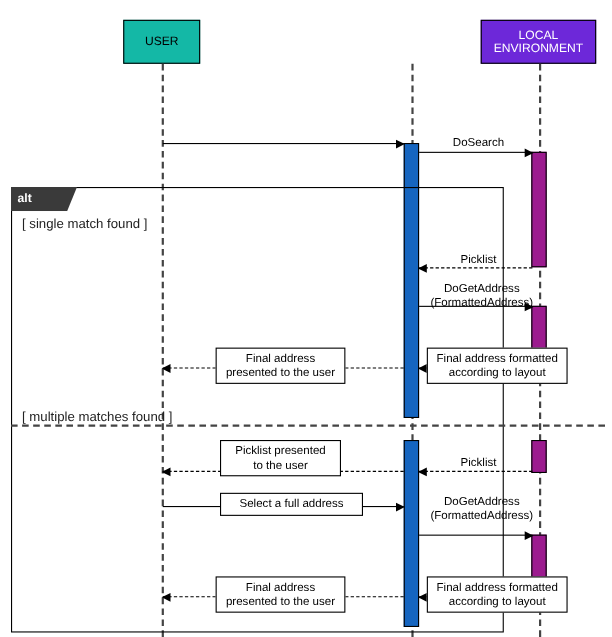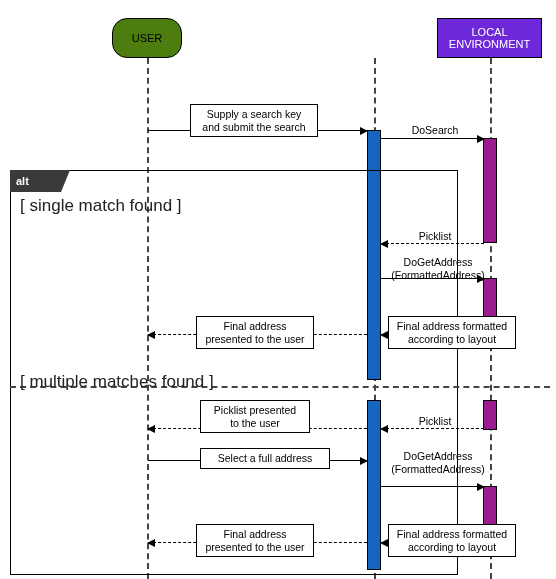--- a/index.html
+++ b/index.html
@@ -22,21 +22,21 @@
     top: 18px;
     border: 1px solid #000;
     text-align: center;
     display: flex;
     align-items: center;
     justify-content: center;
     white-space: pre-line;
     padding: 4px;
   }
   .user-actor {
-    left: 112px; width: 70px; height: 40px; background: #4d7c0f; border-radius: 15px;
+    left: 112px; width: 70px; height: 40px; background: #14b8a6;
   }
   .web-actor {
     left: 322px; width: 105px; height: 40px; background: #1565c0; color: #fff;
   }
   .env-actor {
     left: 437px; width: 105px; height: 40px; background: #6d28d9; color: #fff;
   }
   .lifeline {
     position: absolute;
     top: 58px;
@@ -64,21 +64,21 @@
     position: absolute; left: -1px; top: -1px;
     width: 60px; height: 22px;
     background: #3a3a3a; color: #fff;
     display: flex; align-items: center; padding-left: 6px;
     clip-path: polygon(0 0, 100% 0, 85% 100%, 0 100%);
     font-weight: bold;
   }
   .guard {
     position: absolute;
     left: 20px;
-    font-size: 17px;
+    font-size: 12px;
     color: #222;
   }
   .dash-sep {
     position: absolute;
     left: 10px; width: 540px;
     border-top: 2px dashed #444;
   }
   .msg-box {
     position: absolute;
     border: 1px solid #000;
@@ -135,22 +135,20 @@
   <div class="activation act-web" style="left:374px; top:130px; height:250px"></div>
   <div class="activation act-env" style="left:490px; top:138px; height:105px"></div>
   <div class="activation act-env" style="left:490px; top:278px; height:58px"></div>
   <div class="activation act-web" style="left:374px; top:400px; height:170px"></div>
   <div class="activation act-env" style="left:490px; top:400px; height:30px"></div>
   <div class="activation act-env" style="left:490px; top:486px; height:58px"></div>
 
   <div class="arrow" style="left:148px; top:130px; width:219px">
       <span class="ah-r" style="right:0"></span>
     </div>
-  <div class="msg-box" style="left:190px; top:104px; width:128px">Supply a search key
-and submit the search</div>
 
   <div class="arrow" style="left:381px; top:138px; width:103px">
       <span class="ah-r" style="right:0"></span>
     </div>
   <div class="msg-plain" style="left:400px; top:124px; width:70px">DoSearch</div>
 
   <div class="frag frag-outer">
     <div class="frag-label">alt</div>
   </div>
   <div class="guard" style="top:196px">[ single match found ]</div>

